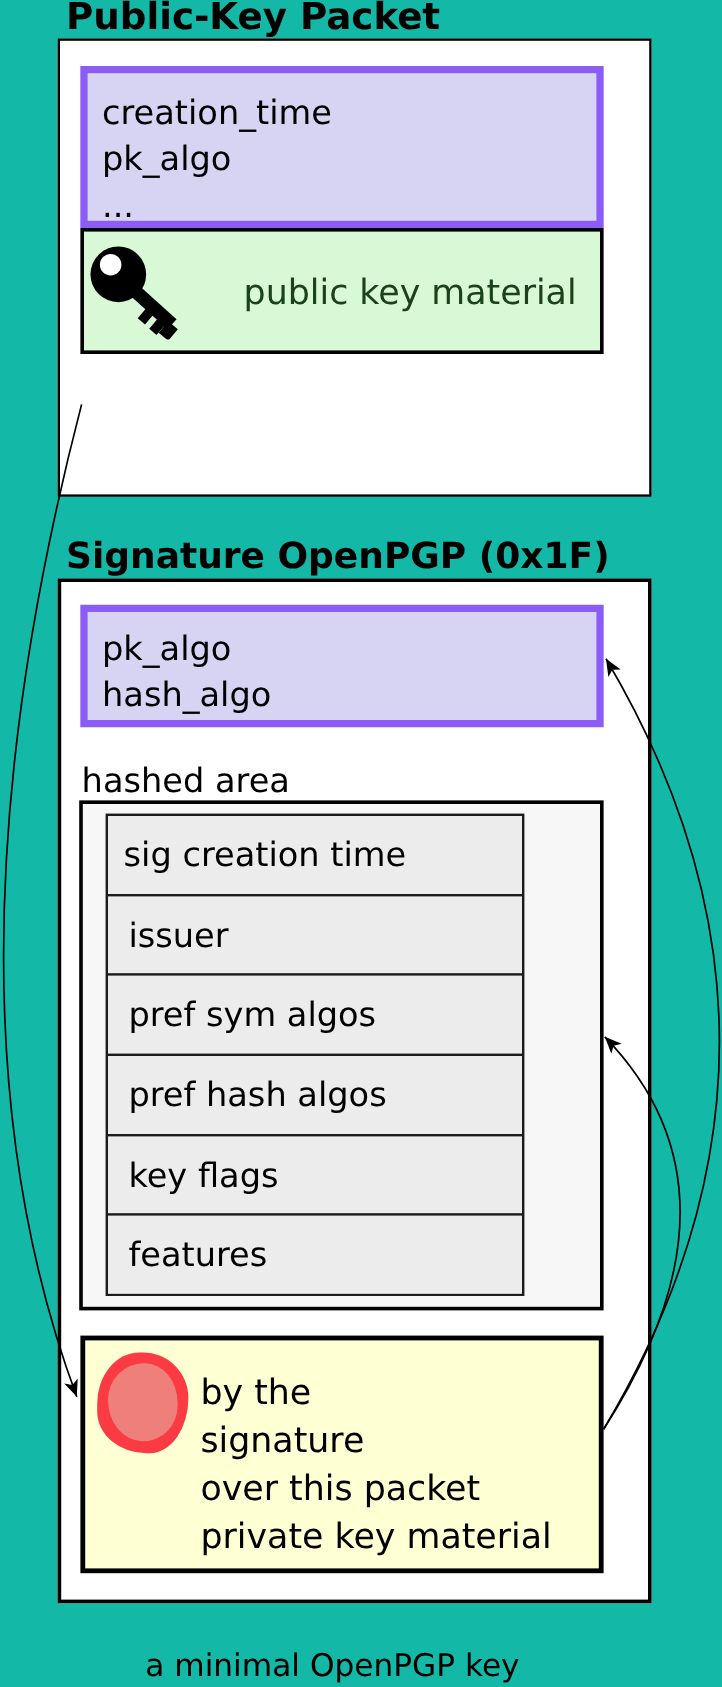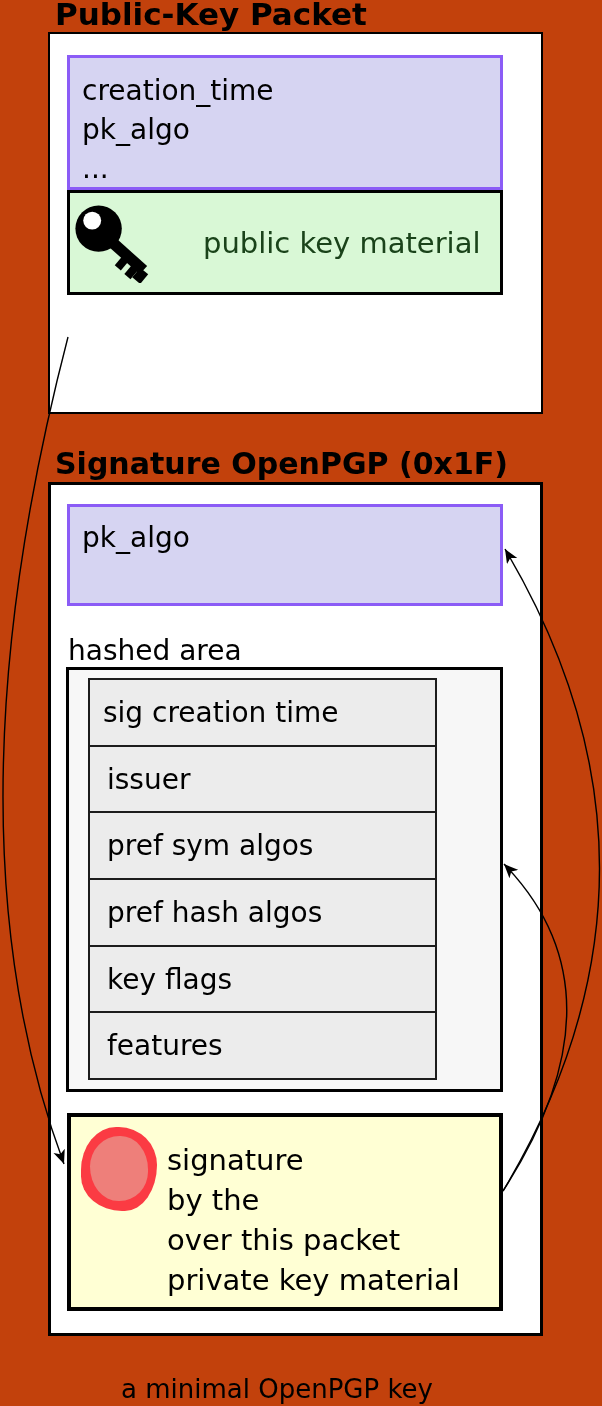--- a/index.html
+++ b/index.html
@@ -1,28 +1,28 @@
 <!DOCTYPE html>
 <html><head>
 <meta charset="utf-8">
 <style>
   html,body { margin:0; padding:0; background:#fff; }
   .canvas {
     position:relative; width:602px; height:1406px;
-    background:#c2410c; overflow:hidden;
+    background:#14b8a6; overflow:hidden;
     font-family:"DejaVu Sans","Liberation Sans",sans-serif;
     color:#000;
   }
   .abs { position:absolute; box-sizing:border-box; }
 
   .pkt-title { font-weight:bold; font-size:31px; letter-spacing:0; white-space:nowrap; }
 
   .outer-box { border:3px solid #000; background:#fff; }
 
-  .field-box { border:3px solid #8b5cf6; background:#d6d4f2; }
+  .field-box { border:6px solid #8b5cf6; background:#d6d4f2; }
   .field-lines { padding:13px 0 0 12px; font-size:28px; line-height:39px; }
 
   .green-box { border:3px solid #000; background:#d9f8d6; display:flex; align-items:center; }
   .green-box .label { color:#1a431a; font-size:29px; margin-left:6px; }
   .key-icon { width:80px; height:80px; margin-left:3px; flex:0 0 auto; }
 
   .hashed-label { font-size:28px; }
   .hashed-box { border:3px solid #000; background:#f7f7f7; }
 
   .subpkt-table { border:2px solid #1c1c1c; background:#ececec; display:flex; flex-direction:column; }
@@ -73,20 +73,21 @@
     <span class="label">public key material</span>
   </div>
 
   <div class="abs pkt-title" style="left:55px; top:446px; font-size:30px;">Signature OpenPGP (0x1F)</div>
 
   <div class="abs outer-box" style="left:48px; top:482px; width:495px; height:854px;"></div>
 
   <div class="abs field-box" style="left:67px; top:504px; width:436px; height:102px;">
     <div class="field-lines" style="padding-top:12px; line-height:38px;">
       <div>pk_algo</div>
+      <div>hash_algo</div>
     </div>
   </div>
 
   <div class="abs hashed-label" style="left:68px; top:634px;">hashed area</div>
 
   <div class="abs hashed-box" style="left:66px; top:667px; width:437px; height:425px;"></div>
 
   <div class="abs subpkt-table" style="left:88px; top:678px; width:349px; height:402px;">
     <div class="subpkt-row">
         <span>sig creation time</span>
@@ -106,22 +107,22 @@
     <div class="subpkt-row">
         <span>features</span>
       </div>
   </div>
 
   <div class="abs sig-box" style="left:67px; top:1113px; width:436px; height:198px;">
     <div class="seal">
       <div class="seal-inner"></div>
     </div>
     <div class="sig-text">
+      <div>by the</div>
       <div>signature</div>
-      <div>by the</div>
       <div>over this packet</div>
       <div>private key material</div>
     </div>
   </div>
 
   <div class="caption">a minimal OpenPGP key</div>
 
   <svg class="arrows" viewBox="0 0 602 1406">
     <defs>
       <marker id="ah" markerUnits="userSpaceOnUse" markerWidth="16" markerHeight="13" refX="14" refY="6" orient="auto">

